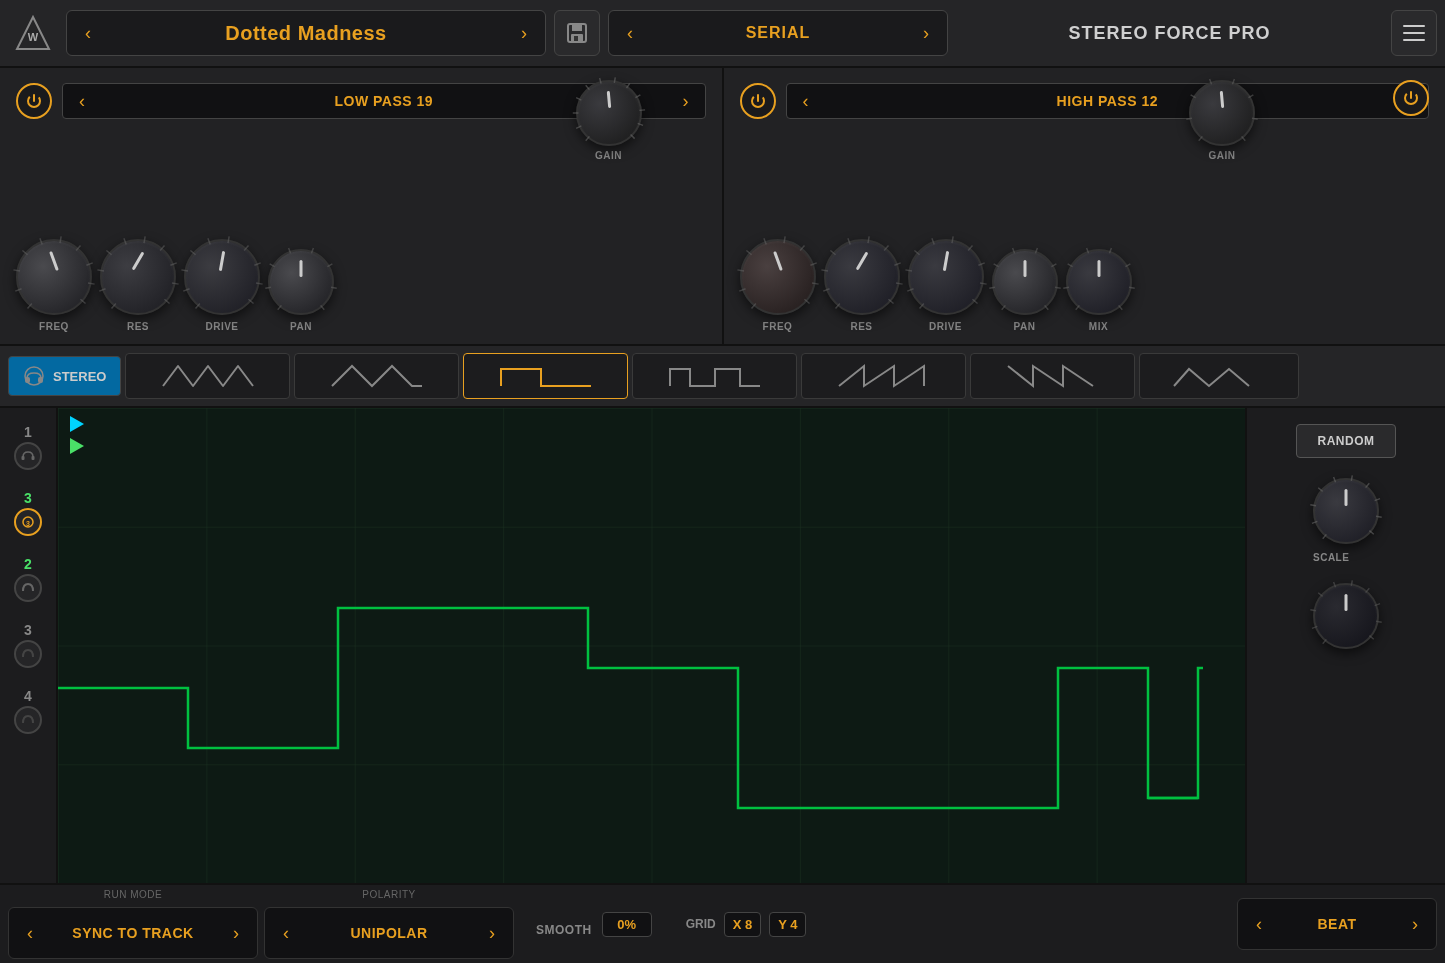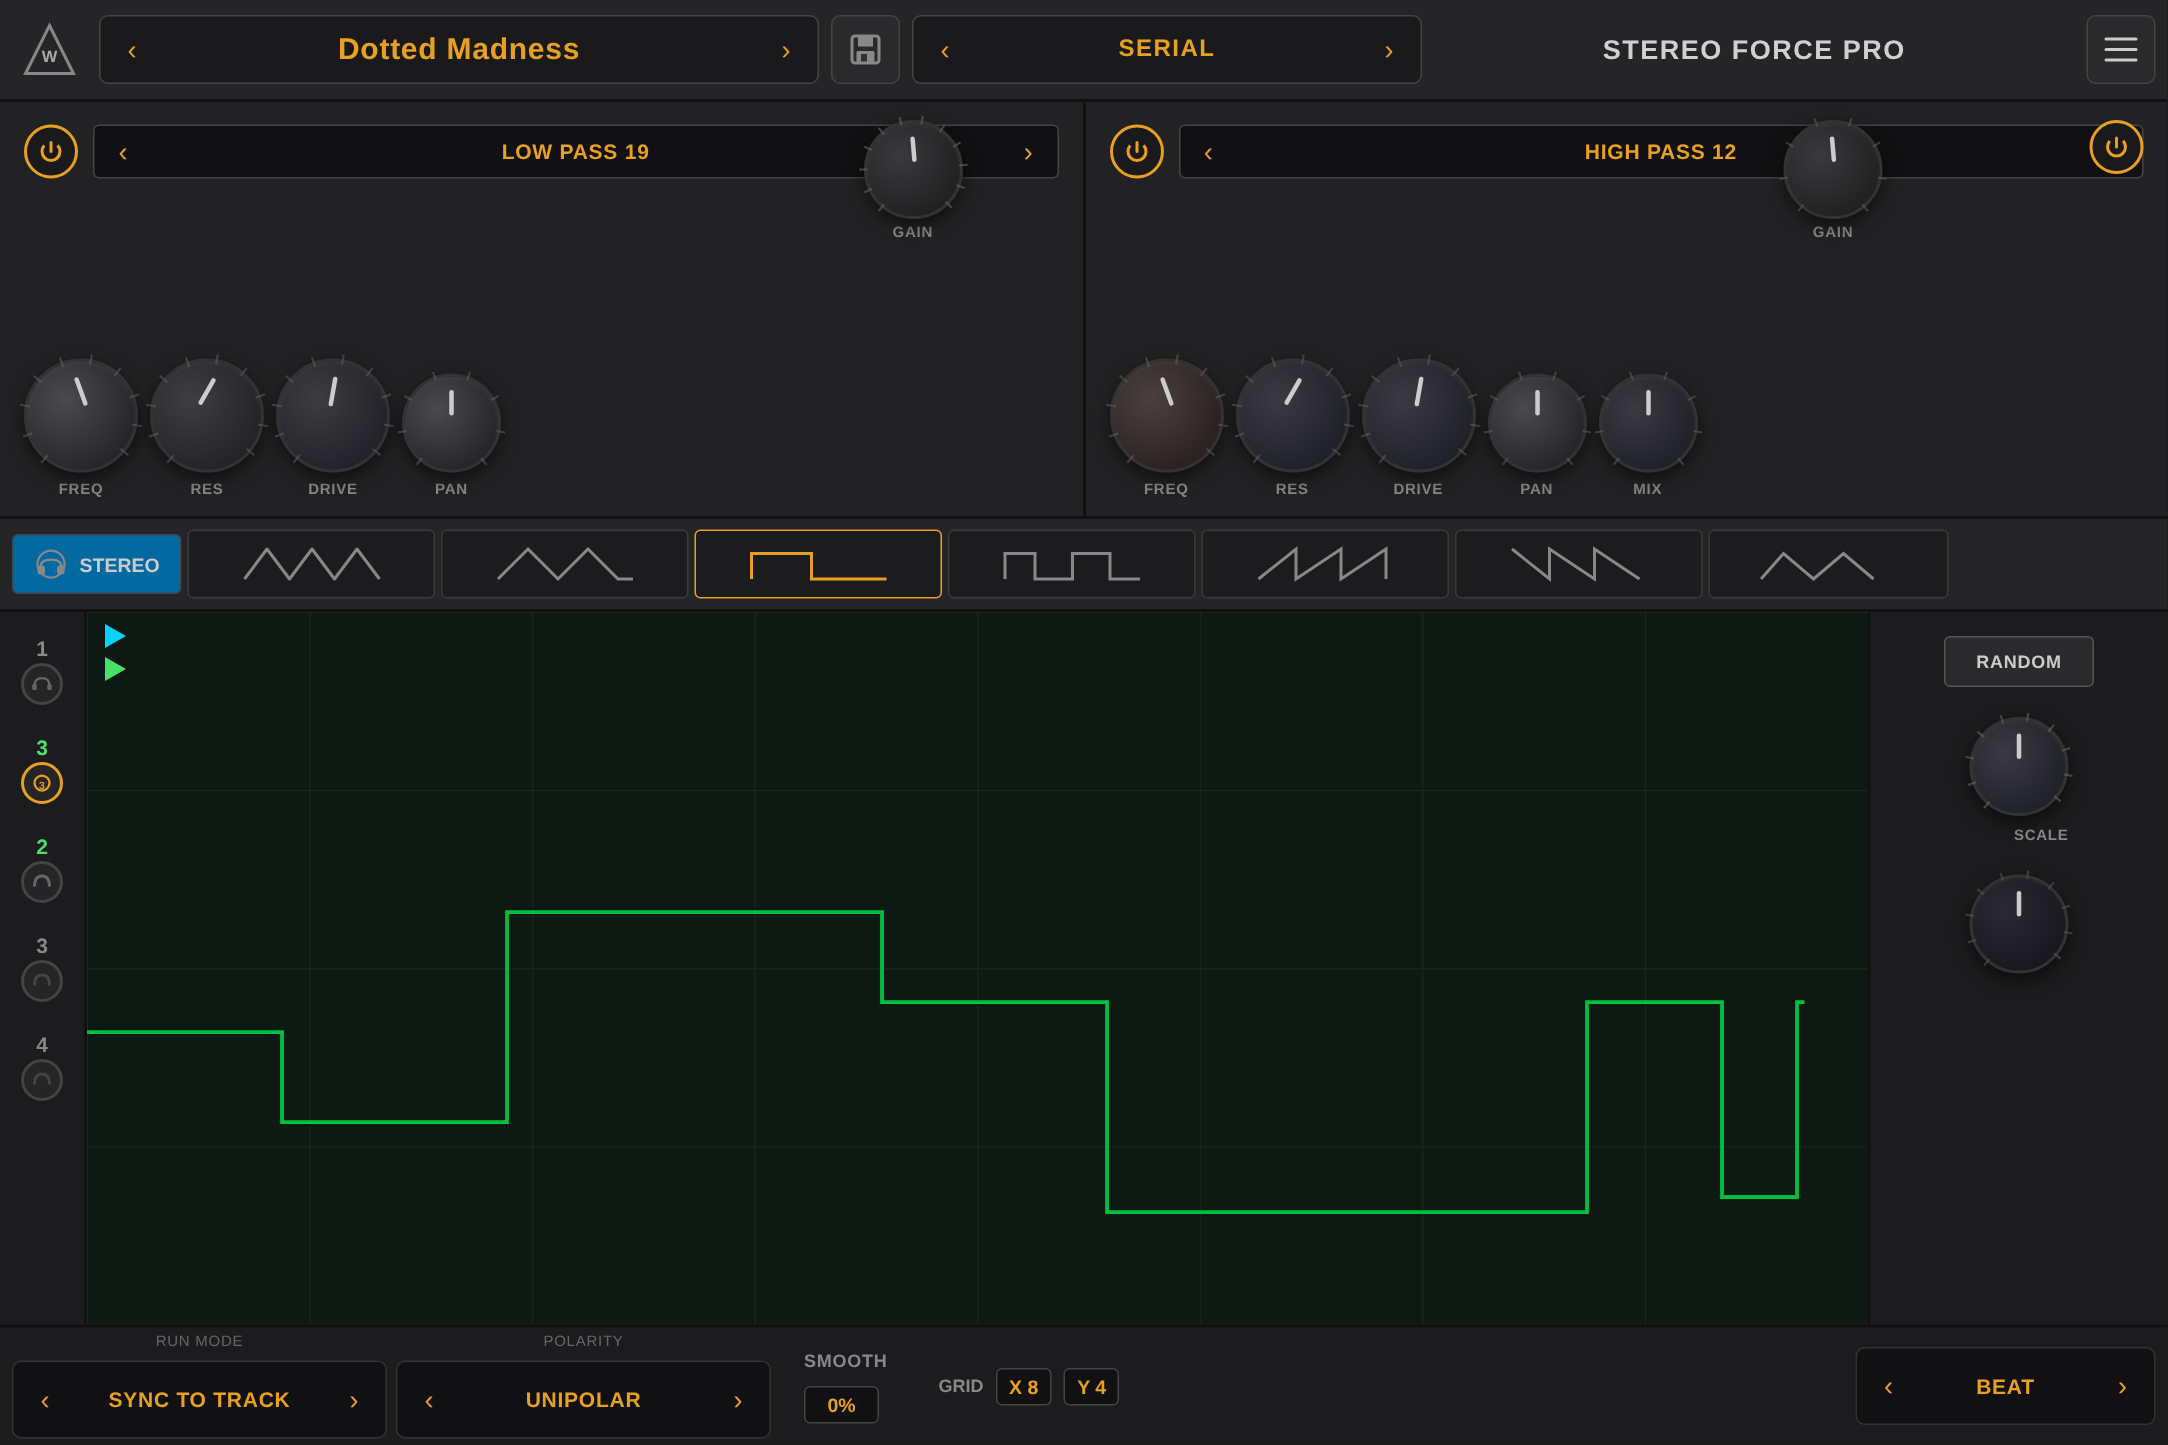--- a/index.html
+++ b/index.html
@@ -403,21 +403,21 @@
       letter-spacing: 0.5px;
       cursor: pointer;
       display: flex;
       align-items: center;
       justify-content: center;
     }
 
     .knob-group {
       display: flex;
       flex-direction: column;
-      align-items: flex-end;
+      align-items: flex-start;
       gap: 8px;
     }
 
     
     .bottom-bar {
       height: 80px;
       background: #1c1c1e;
       border-top: 2px solid #111;
       display: flex;
       align-items: center;
@@ -453,24 +453,23 @@
       color: #e8a020;
       font-size: 14px;
       font-weight: bold;
       letter-spacing: 0.5px;
       flex: 1;
       text-align: center;
     }
 
     .smooth-group {
       display: flex;
-      align-items: flex-start;
+      align-items: flex-end;
       gap: 10px;
       padding: 0 16px;
-      flex-direction: column;
     }
 
     .smooth-label {
       color: #888;
       font-size: 12px;
       font-weight: bold;
       letter-spacing: 0.5px;
     }
 
     .smooth-value {

